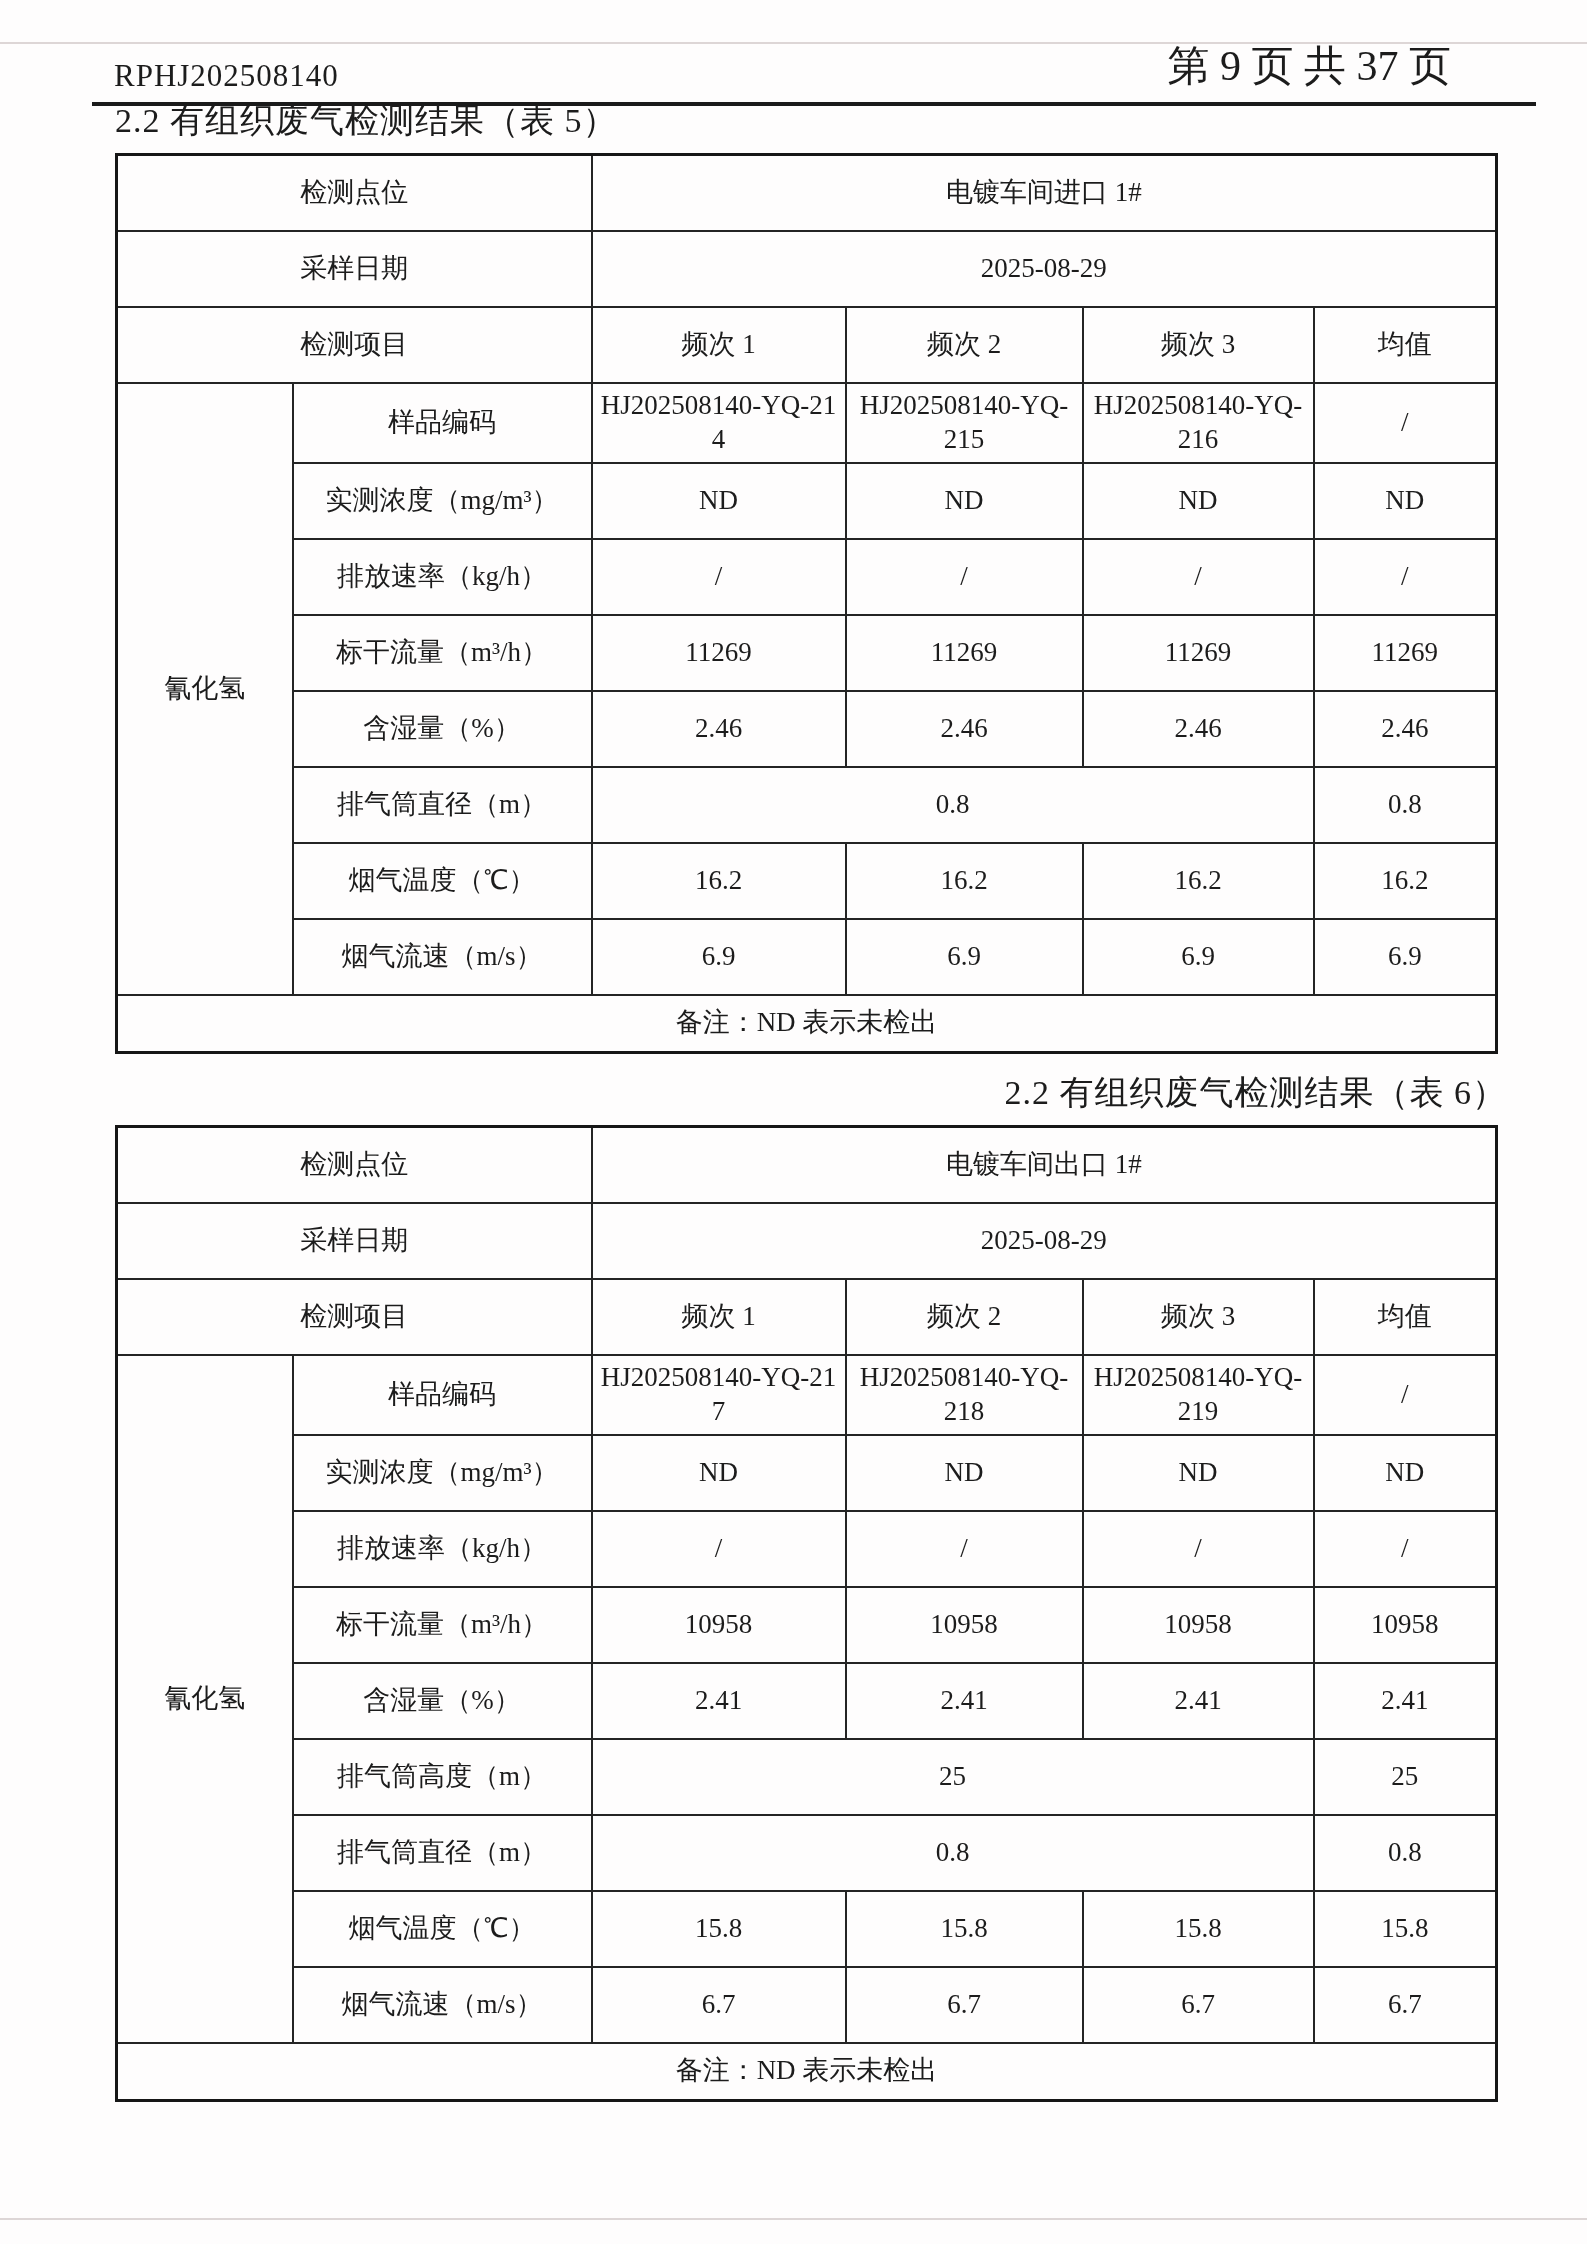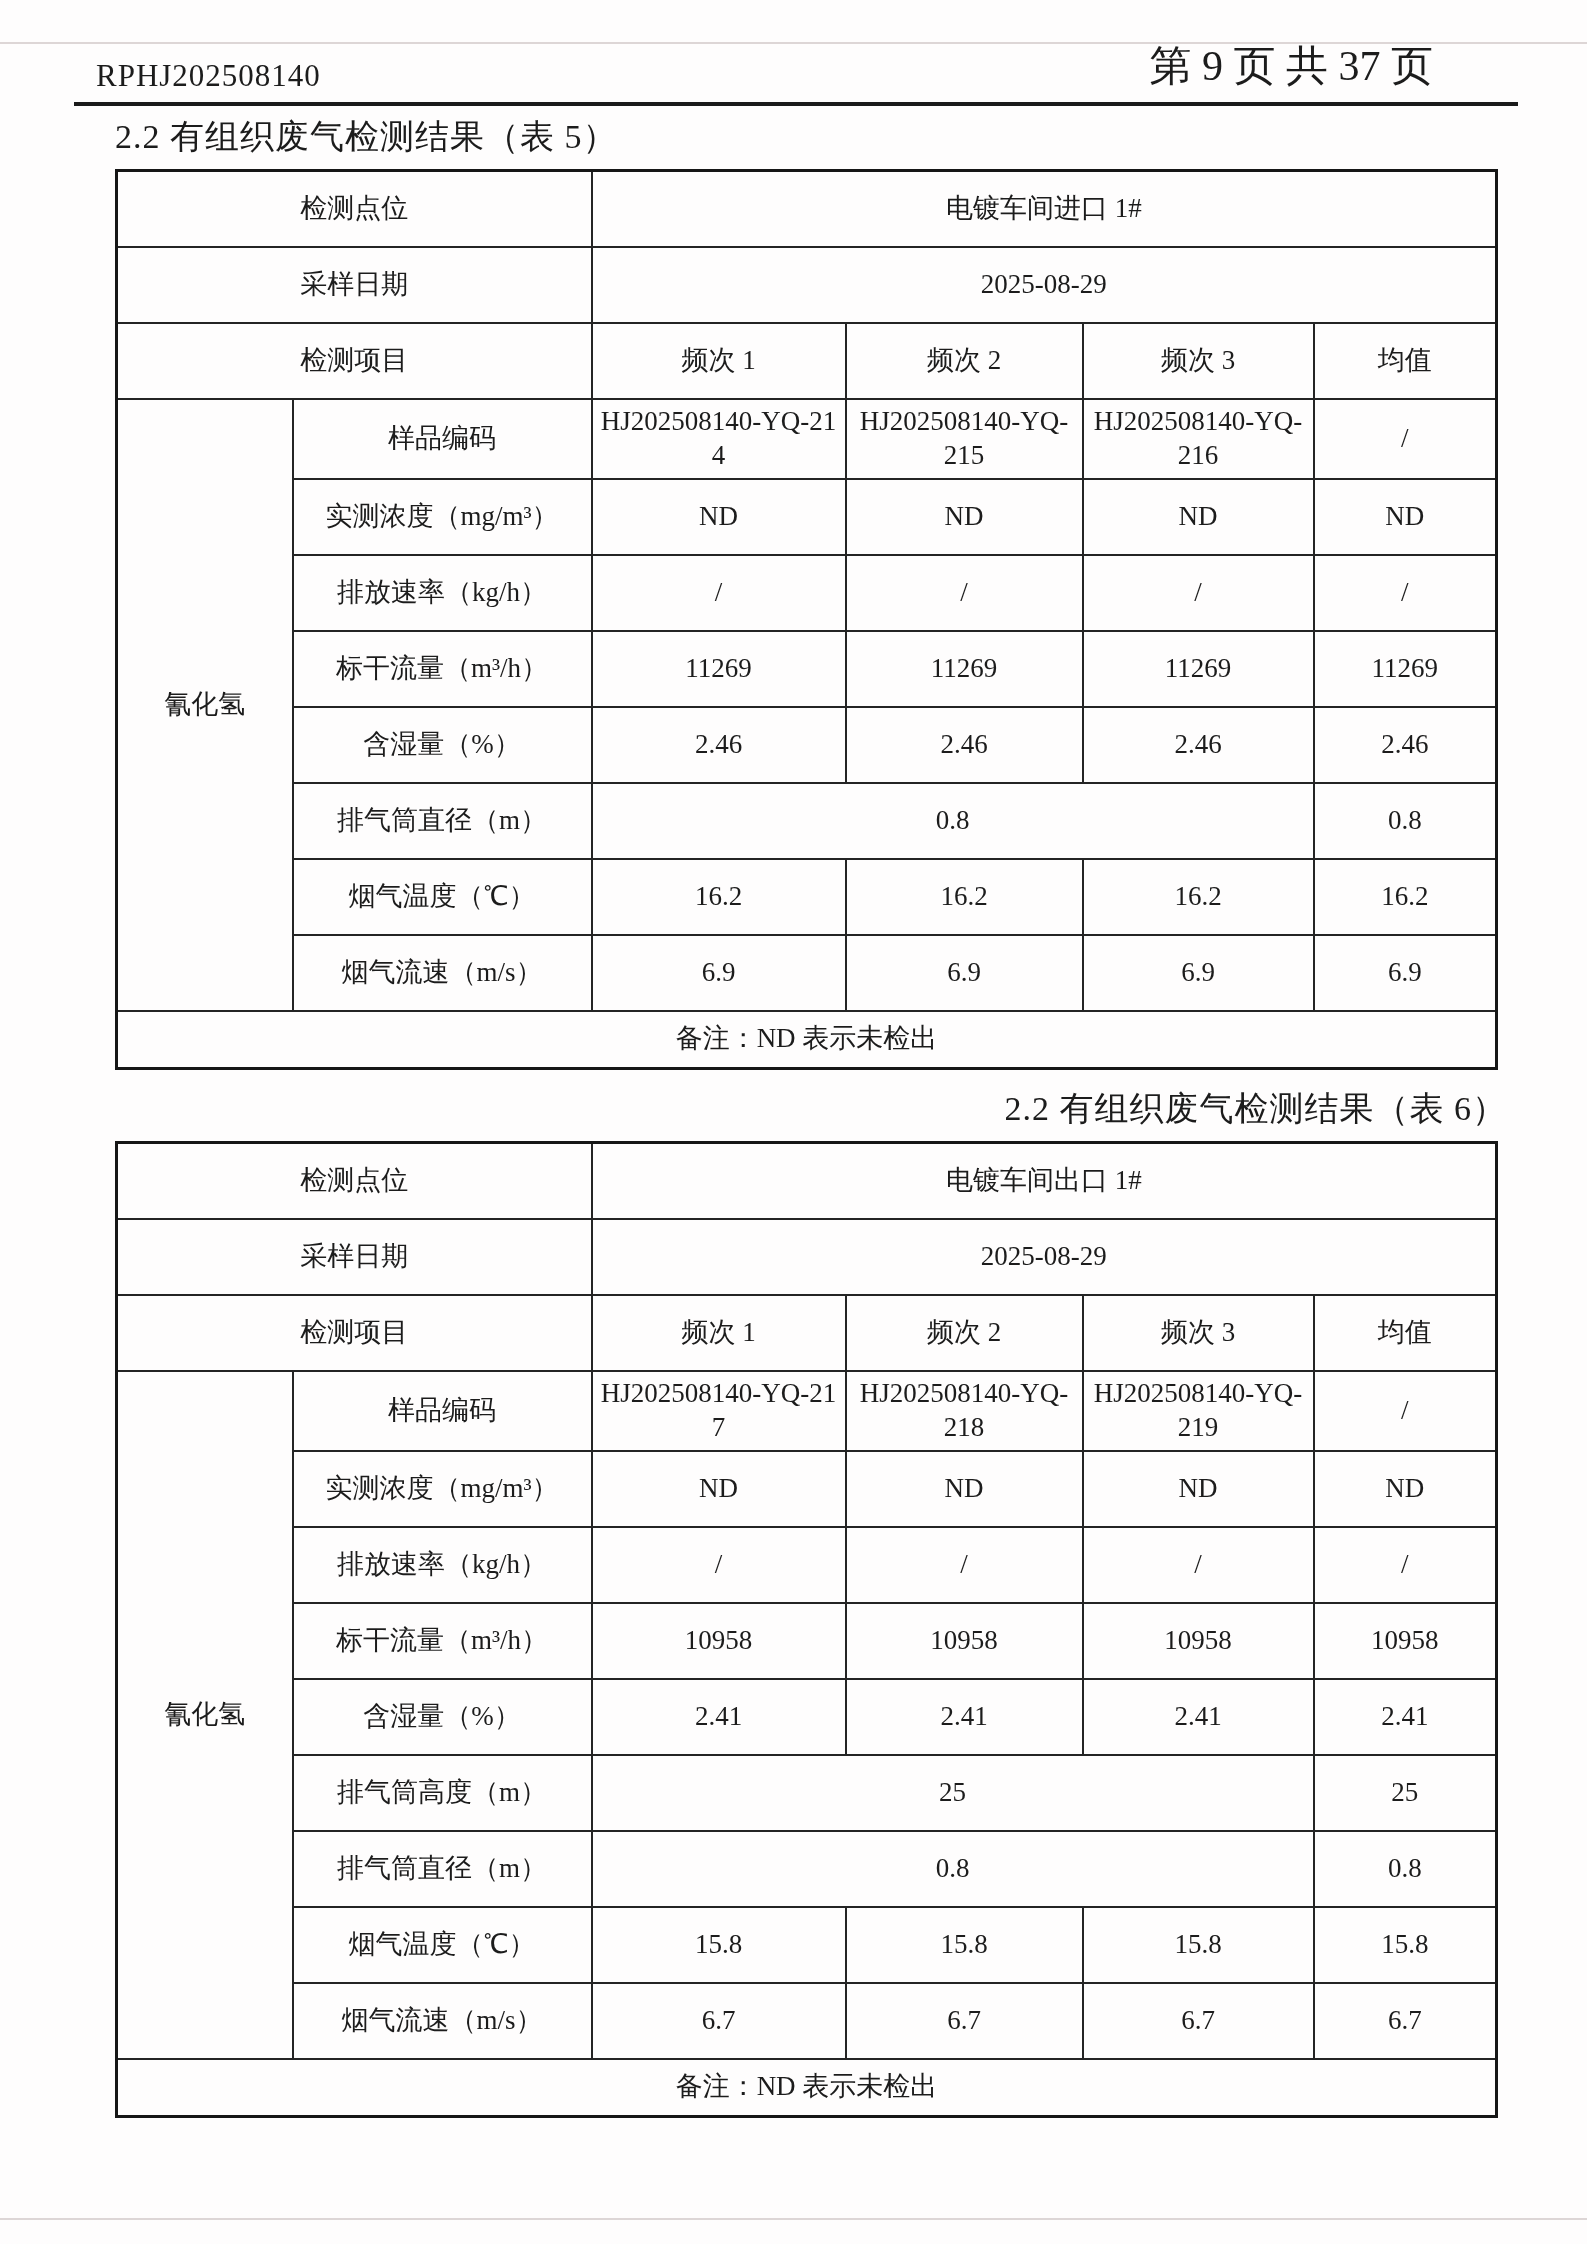--- a/index.html
+++ b/index.html
@@ -8,27 +8,27 @@
     width:1587px;height:2244px;
     background:#fefdfd;
     font-family:"Liberation Serif","DejaVu Serif",serif;
     color:#1c1c1c;
     overflow:hidden;
   }
   .artifact{position:absolute;left:0;width:100%;height:2px;background:#ddd6d6;}
   .artifact.top{top:42px;}
   .artifact.bottom{top:2218px;}
   .header{
-    position:absolute;top:38px;left:74px;width:1444px;
+    position:absolute;top:38px;left:92px;width:1444px;
     display:flex;justify-content:space-between;align-items:flex-end;
     padding-bottom:8px;border-bottom:4px solid #1a1a1a;
   }
   .doc-no{font-size:31px;letter-spacing:1px;padding-left:22px;}
   .page-info{font-size:42px;padding-right:85px;}
-  .content{position:absolute;top:114px;left:103px;width:1392px;padding-left:12px;}
+  .content{position:absolute;top:98px;left:103px;width:1392px;padding-left:12px;}
   .sec-title{font-size:34px;font-weight:normal;margin:0 0 9px 0;letter-spacing:1px;}
   .sec-title.second{margin-top:16px;text-align:right;}
   table.report{
     border-collapse:collapse;table-layout:fixed;width:1380px;
     border:3px solid #161616;
   }
   table.report td{
     border:2.5px solid #242424;
     text-align:center;vertical-align:middle;
     font-size:27px;line-height:1.25;

